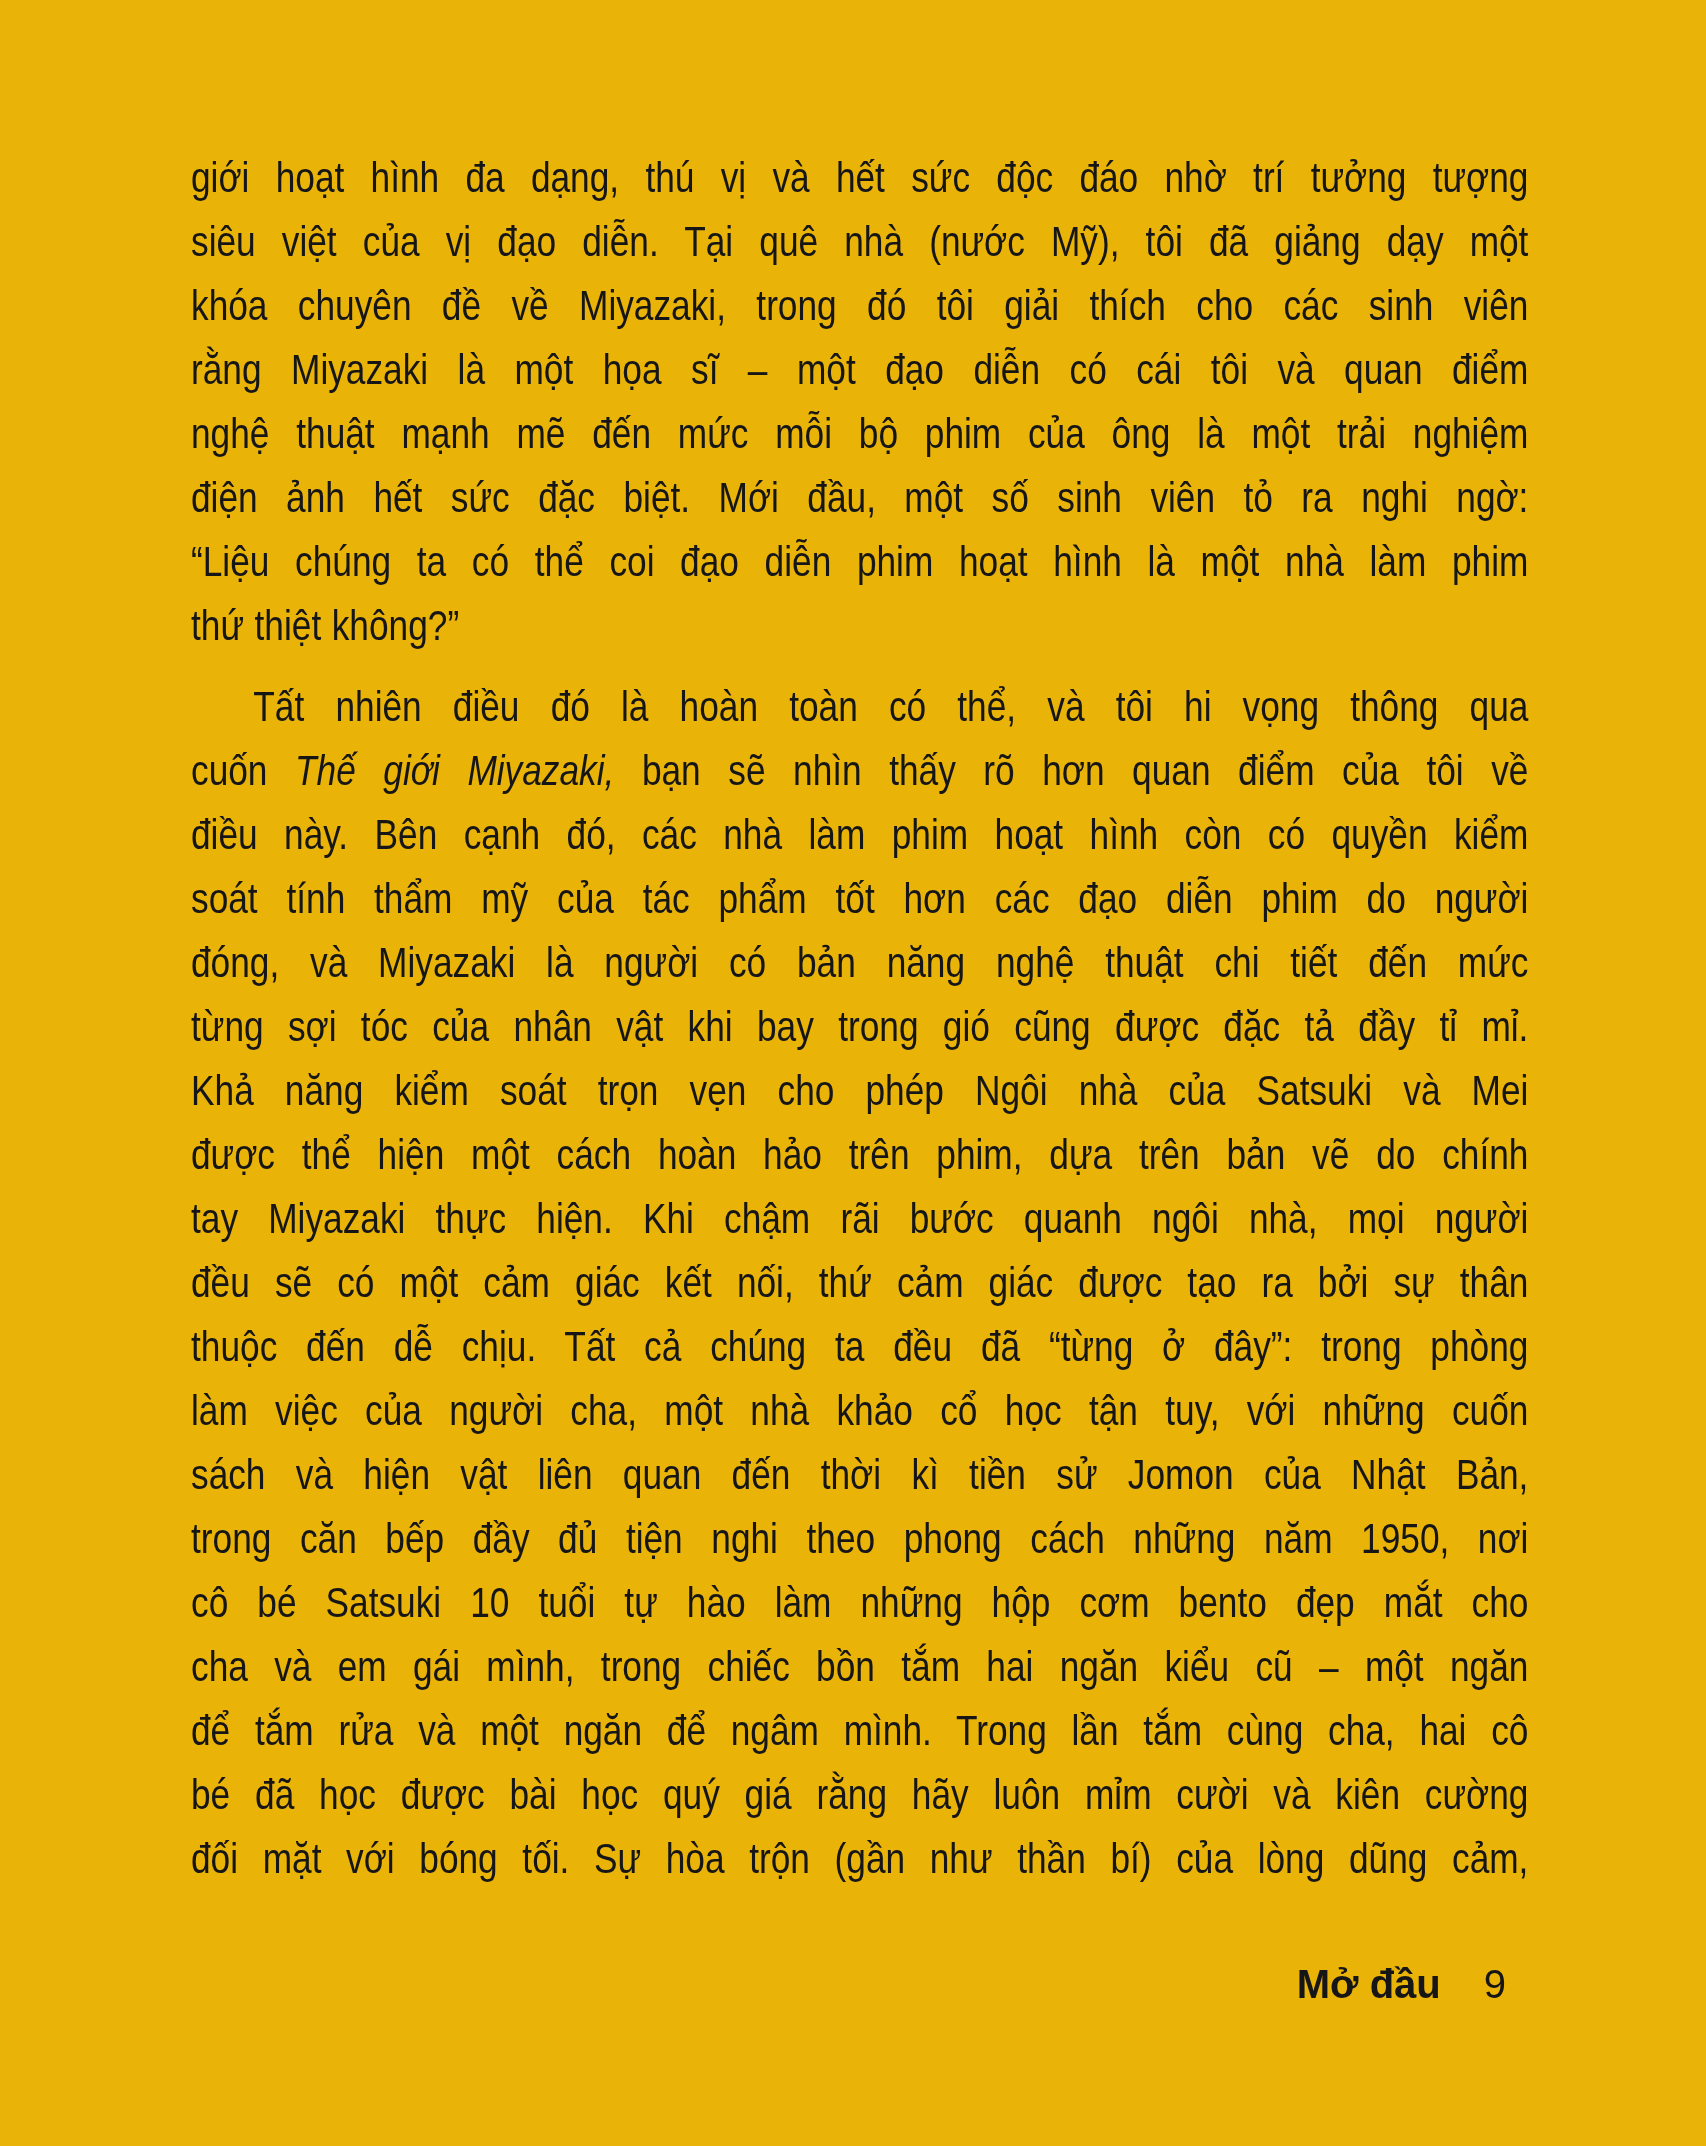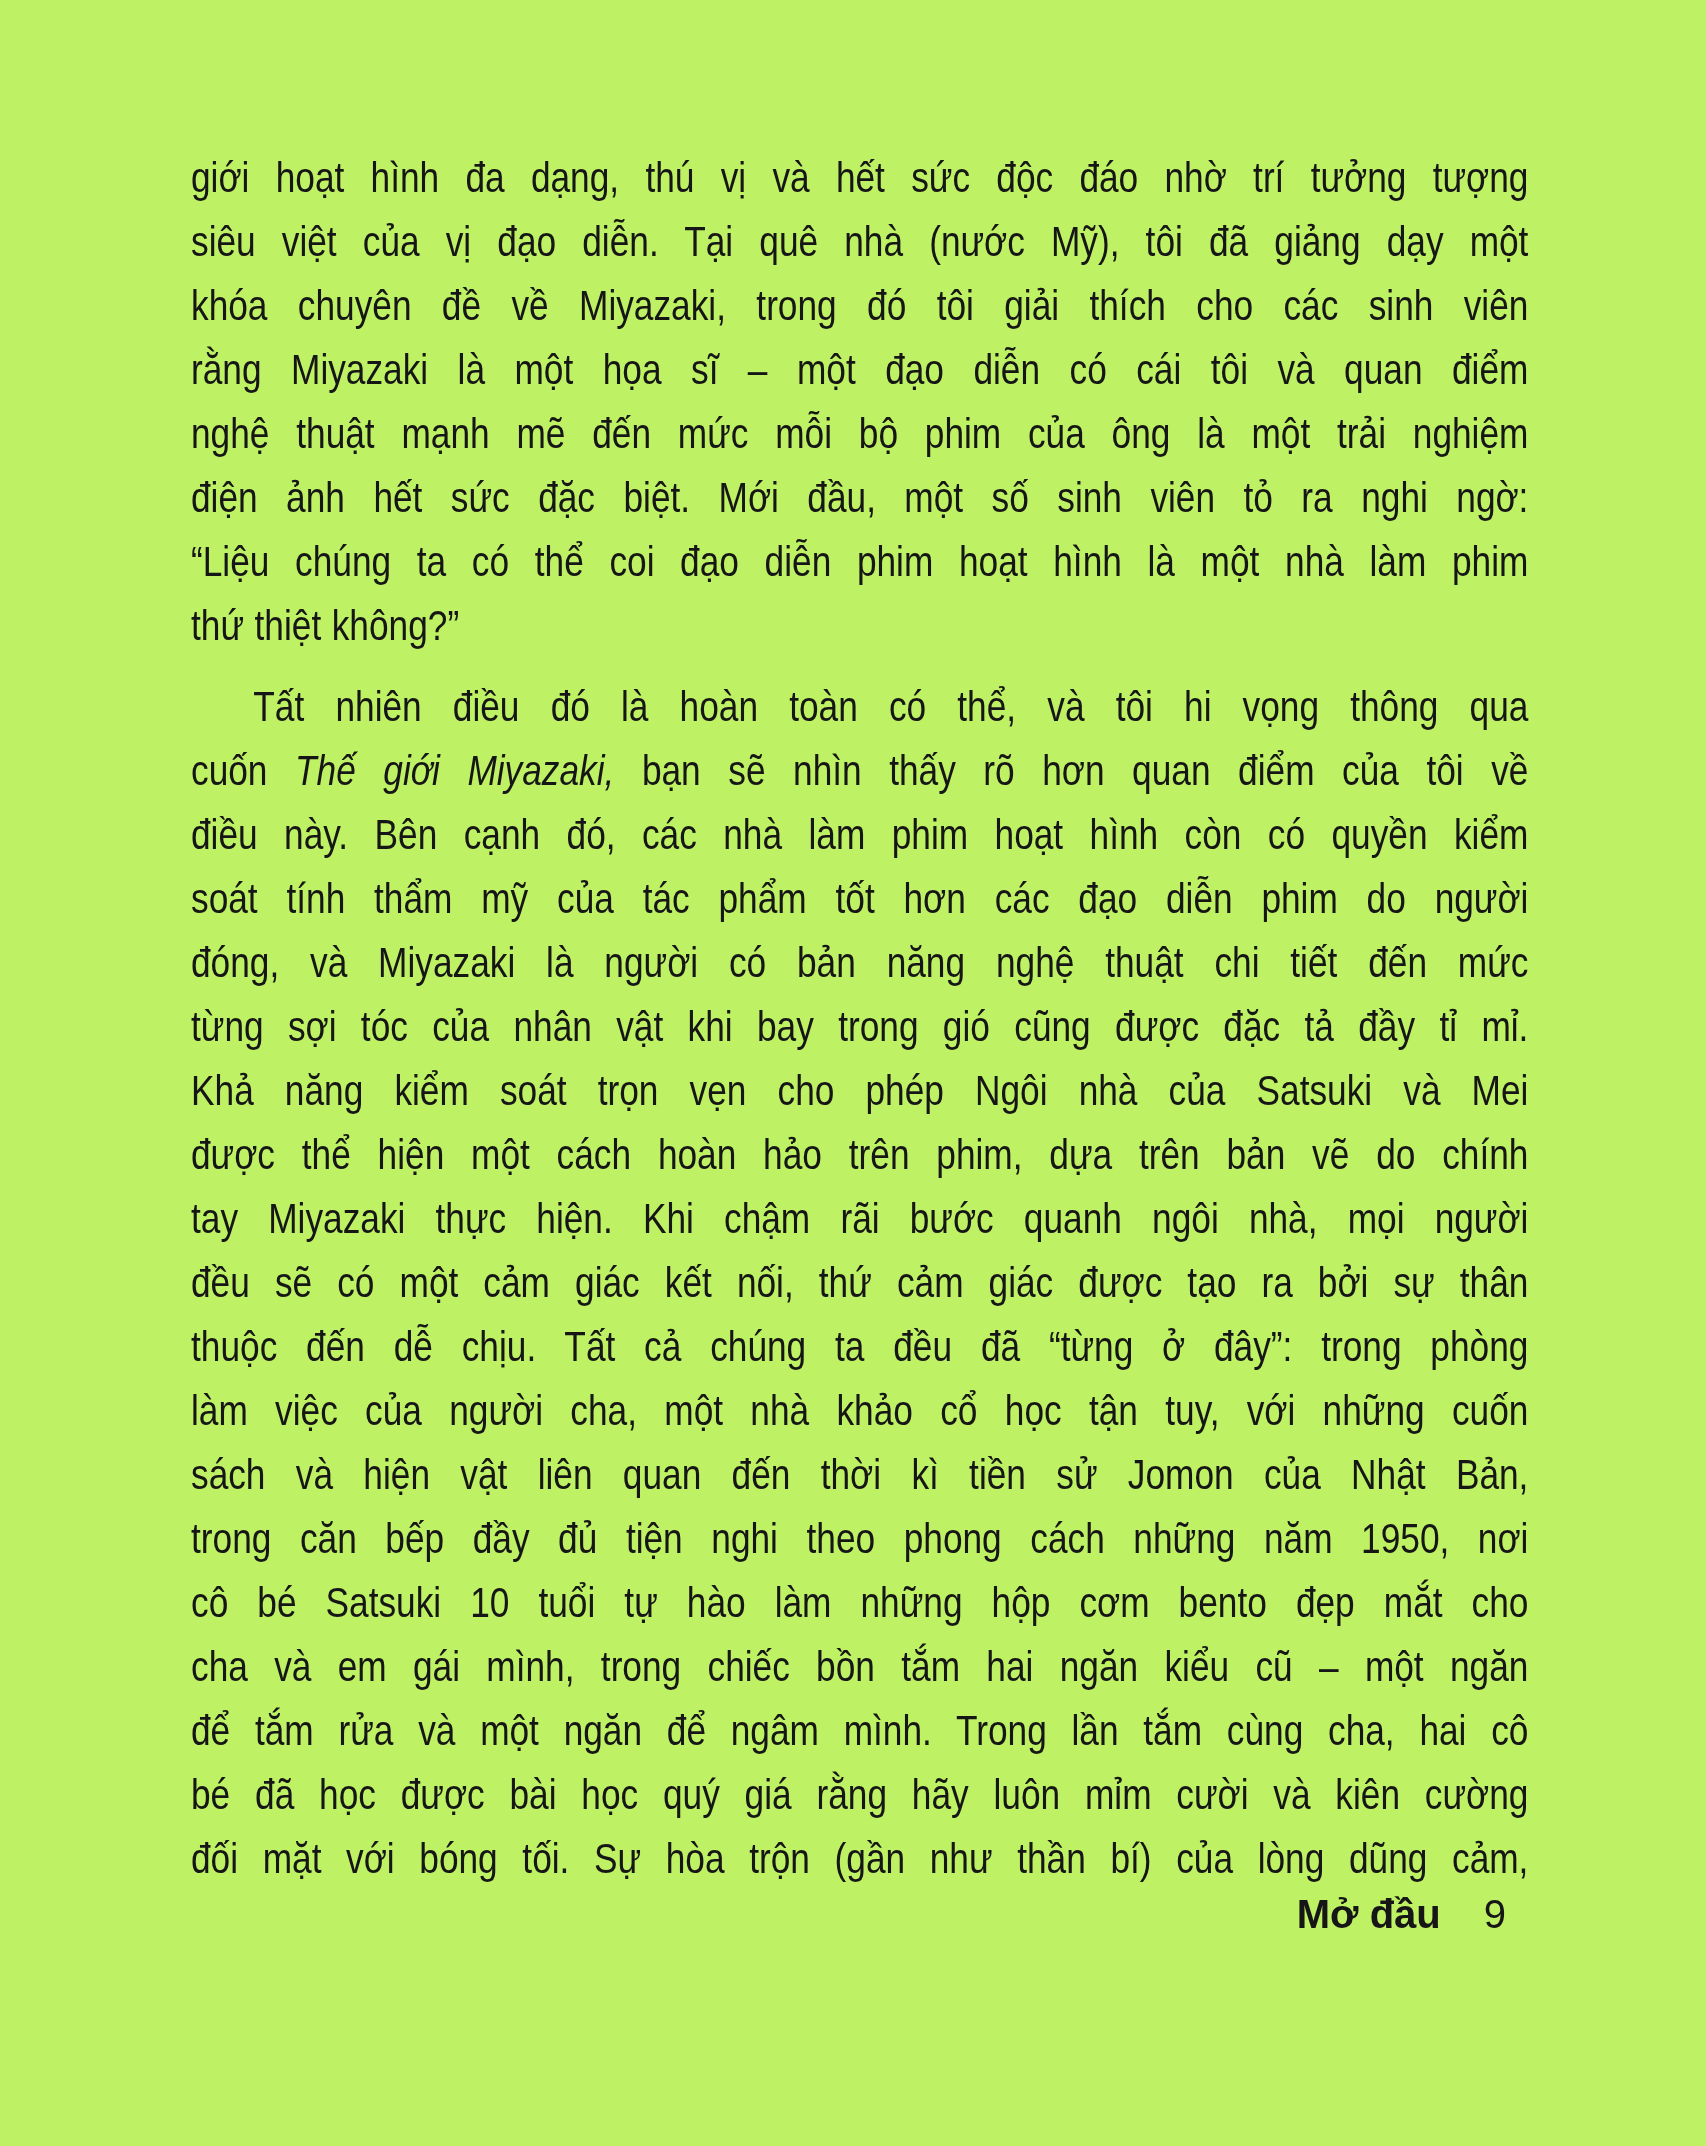--- a/index.html
+++ b/index.html
@@ -5,21 +5,21 @@
 <style>
   html, body {
     margin: 0;
     padding: 0;
     background: #ffffff;
   }
   .page {
     position: relative;
     width: 1707px;
     height: 2147px;
-    background: #bef264;
+    background: #eab308;
     overflow: hidden;
     color: #161616;
     font-family: "Liberation Sans", sans-serif;
   }
   
   .text-block {
     position: absolute;
     left: 191px;
     top: 145px;
     width: 1631px;
@@ -40,21 +40,21 @@
   .line.no-justify {
     text-align: left;
     text-align-last: left;
   }
   .paragraph.indented .line:first-child {
     padding-left: 76px;
   }
   .italic { font-style: italic; }
   .footer {
     position: absolute;
-    top: 1890px;
+    top: 1960px;
     right: 201px;
     display: flex;
     align-items: baseline;
     gap: 43px;
     font-size: 40px;
     line-height: 48px;
   }
   .footer .section-label { font-weight: 700; }
   .footer .page-number { font-weight: 400; }
 </style>

